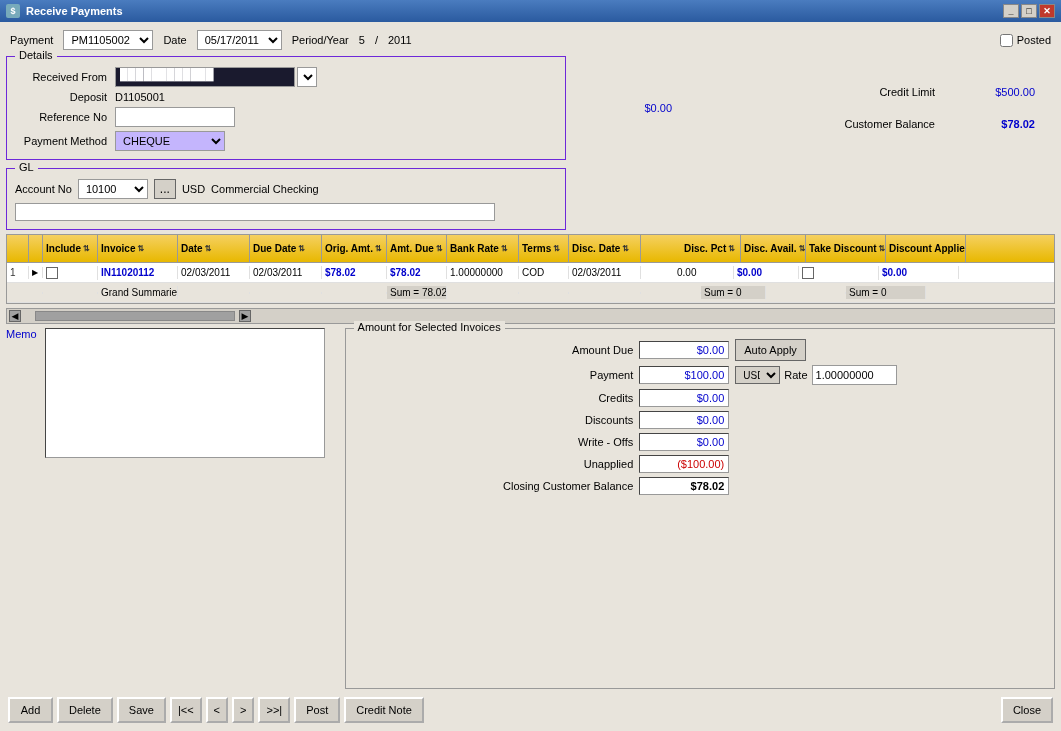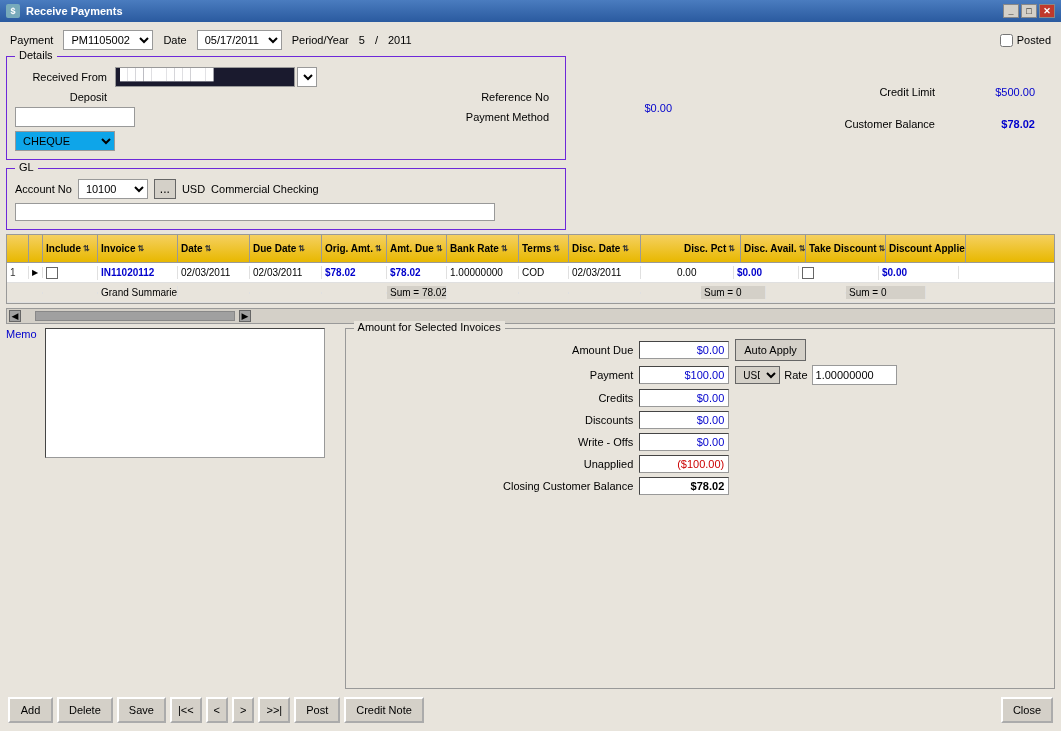--- a/index.html
+++ b/index.html
@@ -350,27 +350,28 @@
       <div class="details-grid">
         <span class="row-label">Received From</span>
         <div style="display:flex;align-items:center;gap:2px;">
           <div style="width:180px;height:20px;background:#1a1a2e;border:1px solid #999;position:relative;">
             <span style="color:white;padding:2px 4px;font-size:11px;">████████████</span>
           </div>
           <select style="width:20px;height:20px;padding:0;"></select>
         </div>
 
         <span class="row-label">Deposit</span>
+        <span>D1105001</span>
 
         <span class="row-label">Reference No</span>
         <input type="text" style="width: 120px;">
 
         <span class="row-label">Payment Method</span>
         <div style="display:flex;align-items:center;gap:0;">
-          <select style="width:110px;background:#0ea5e9;">
+          <select style="width:110px;background:#c4b5fd;">
             <option value="CHEQUE">CHEQUE</option>
           </select>
         </div>
       </div>
     </div>
 
     <div class="info-panel">
       <div class="info-row">
         <span class="info-label">Credit Limit</span>
         <span class="info-value blue">$500.00</span>

